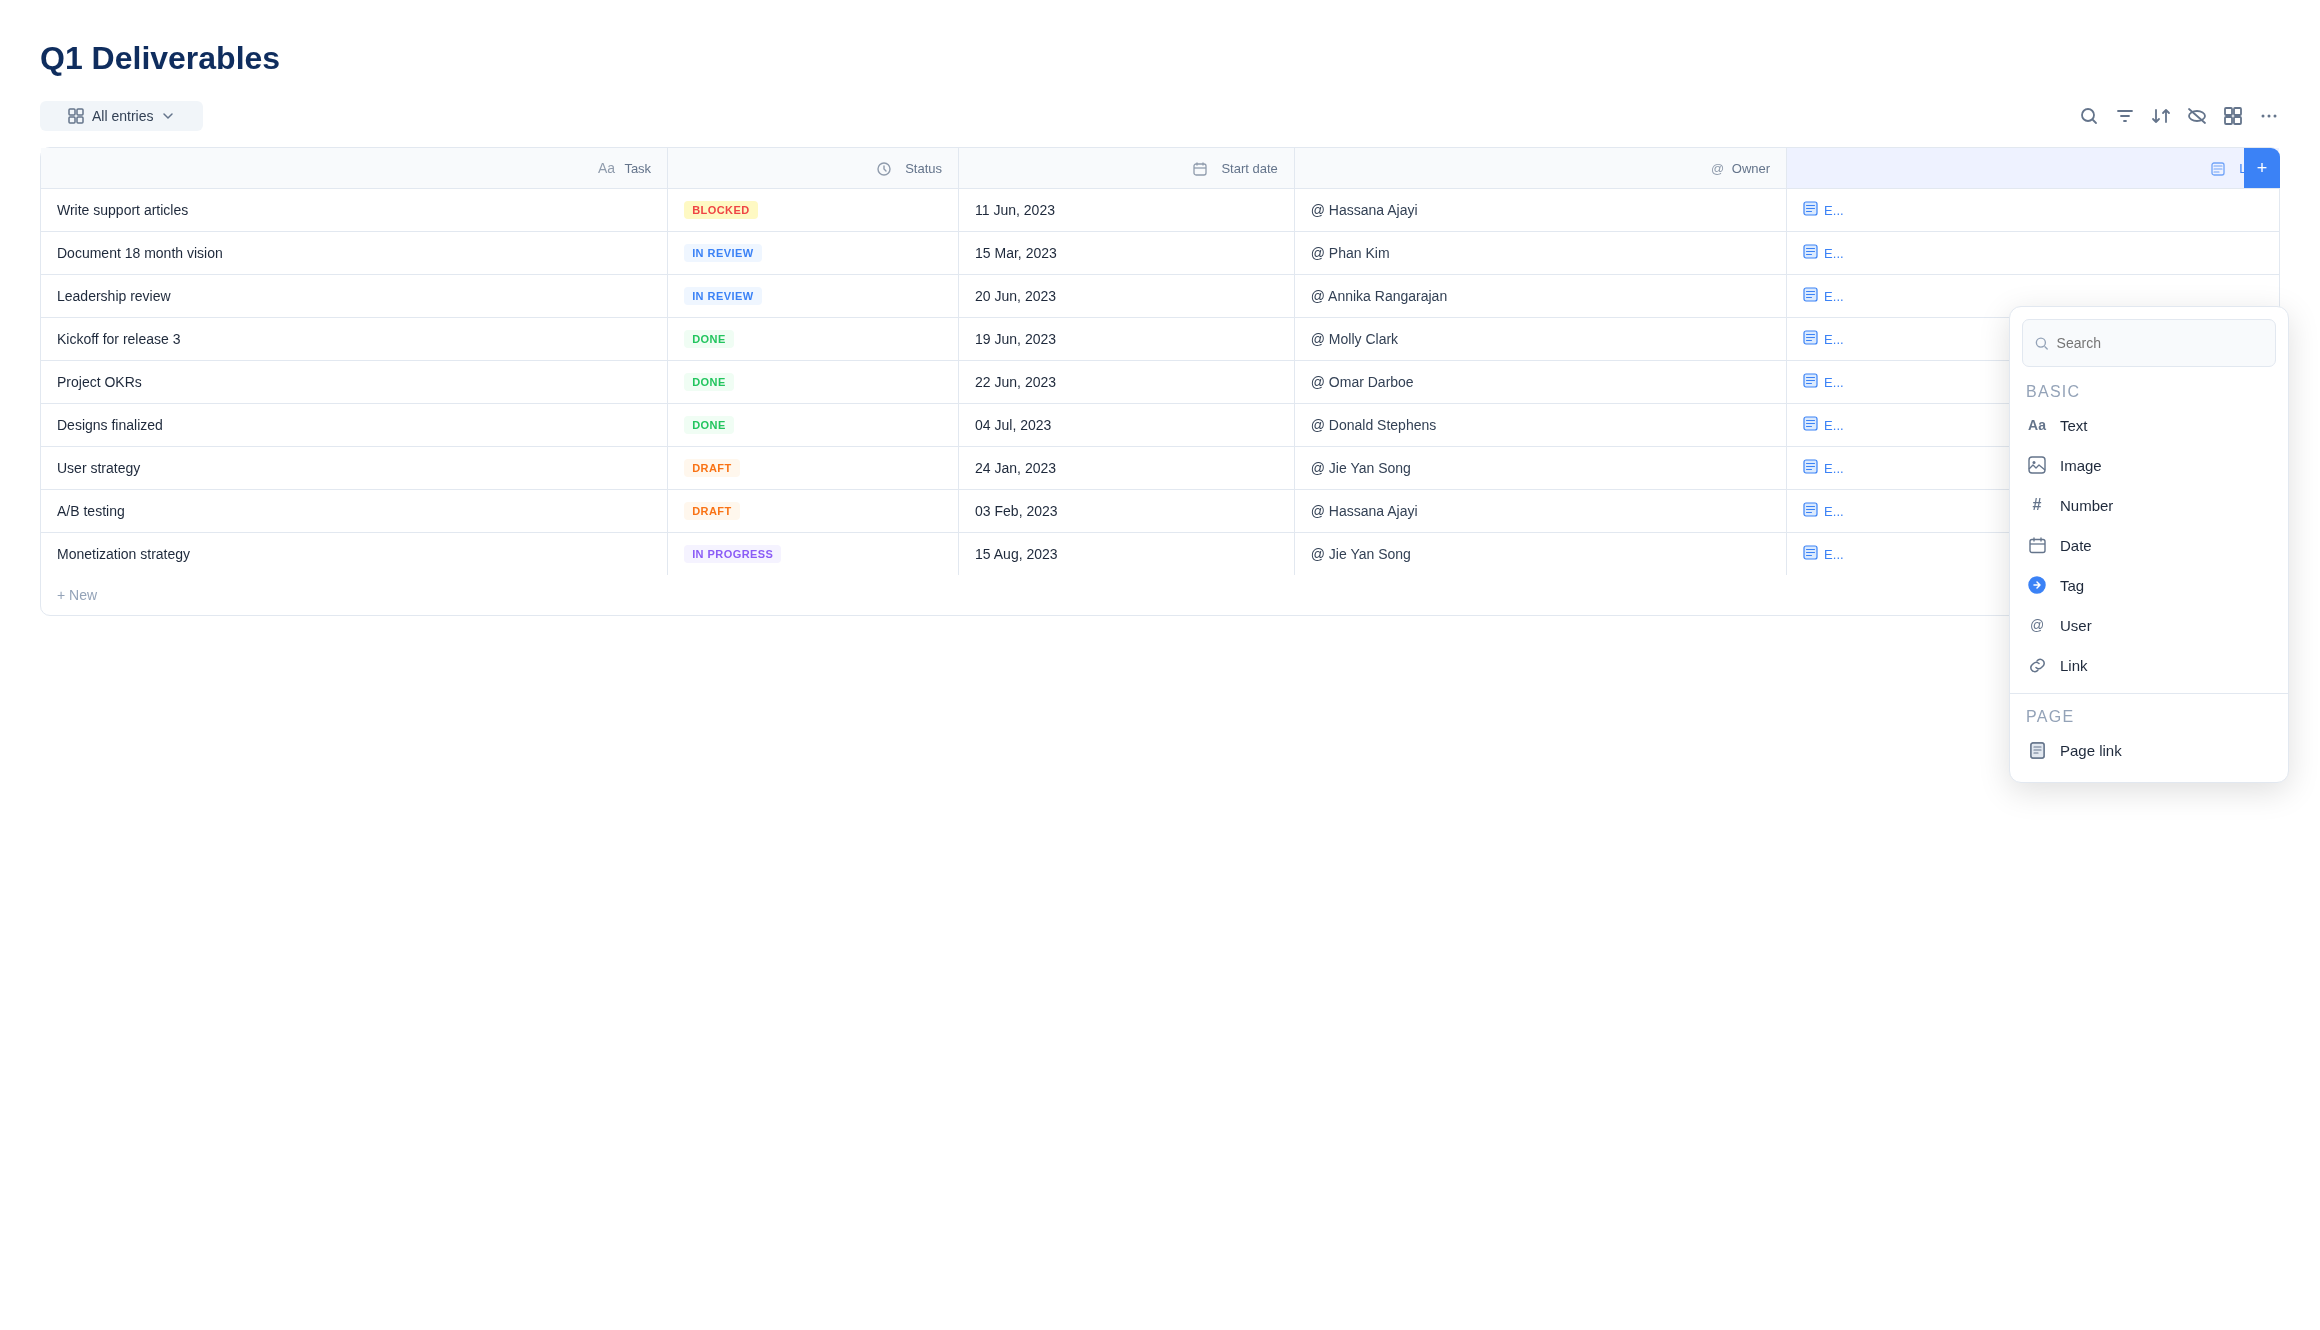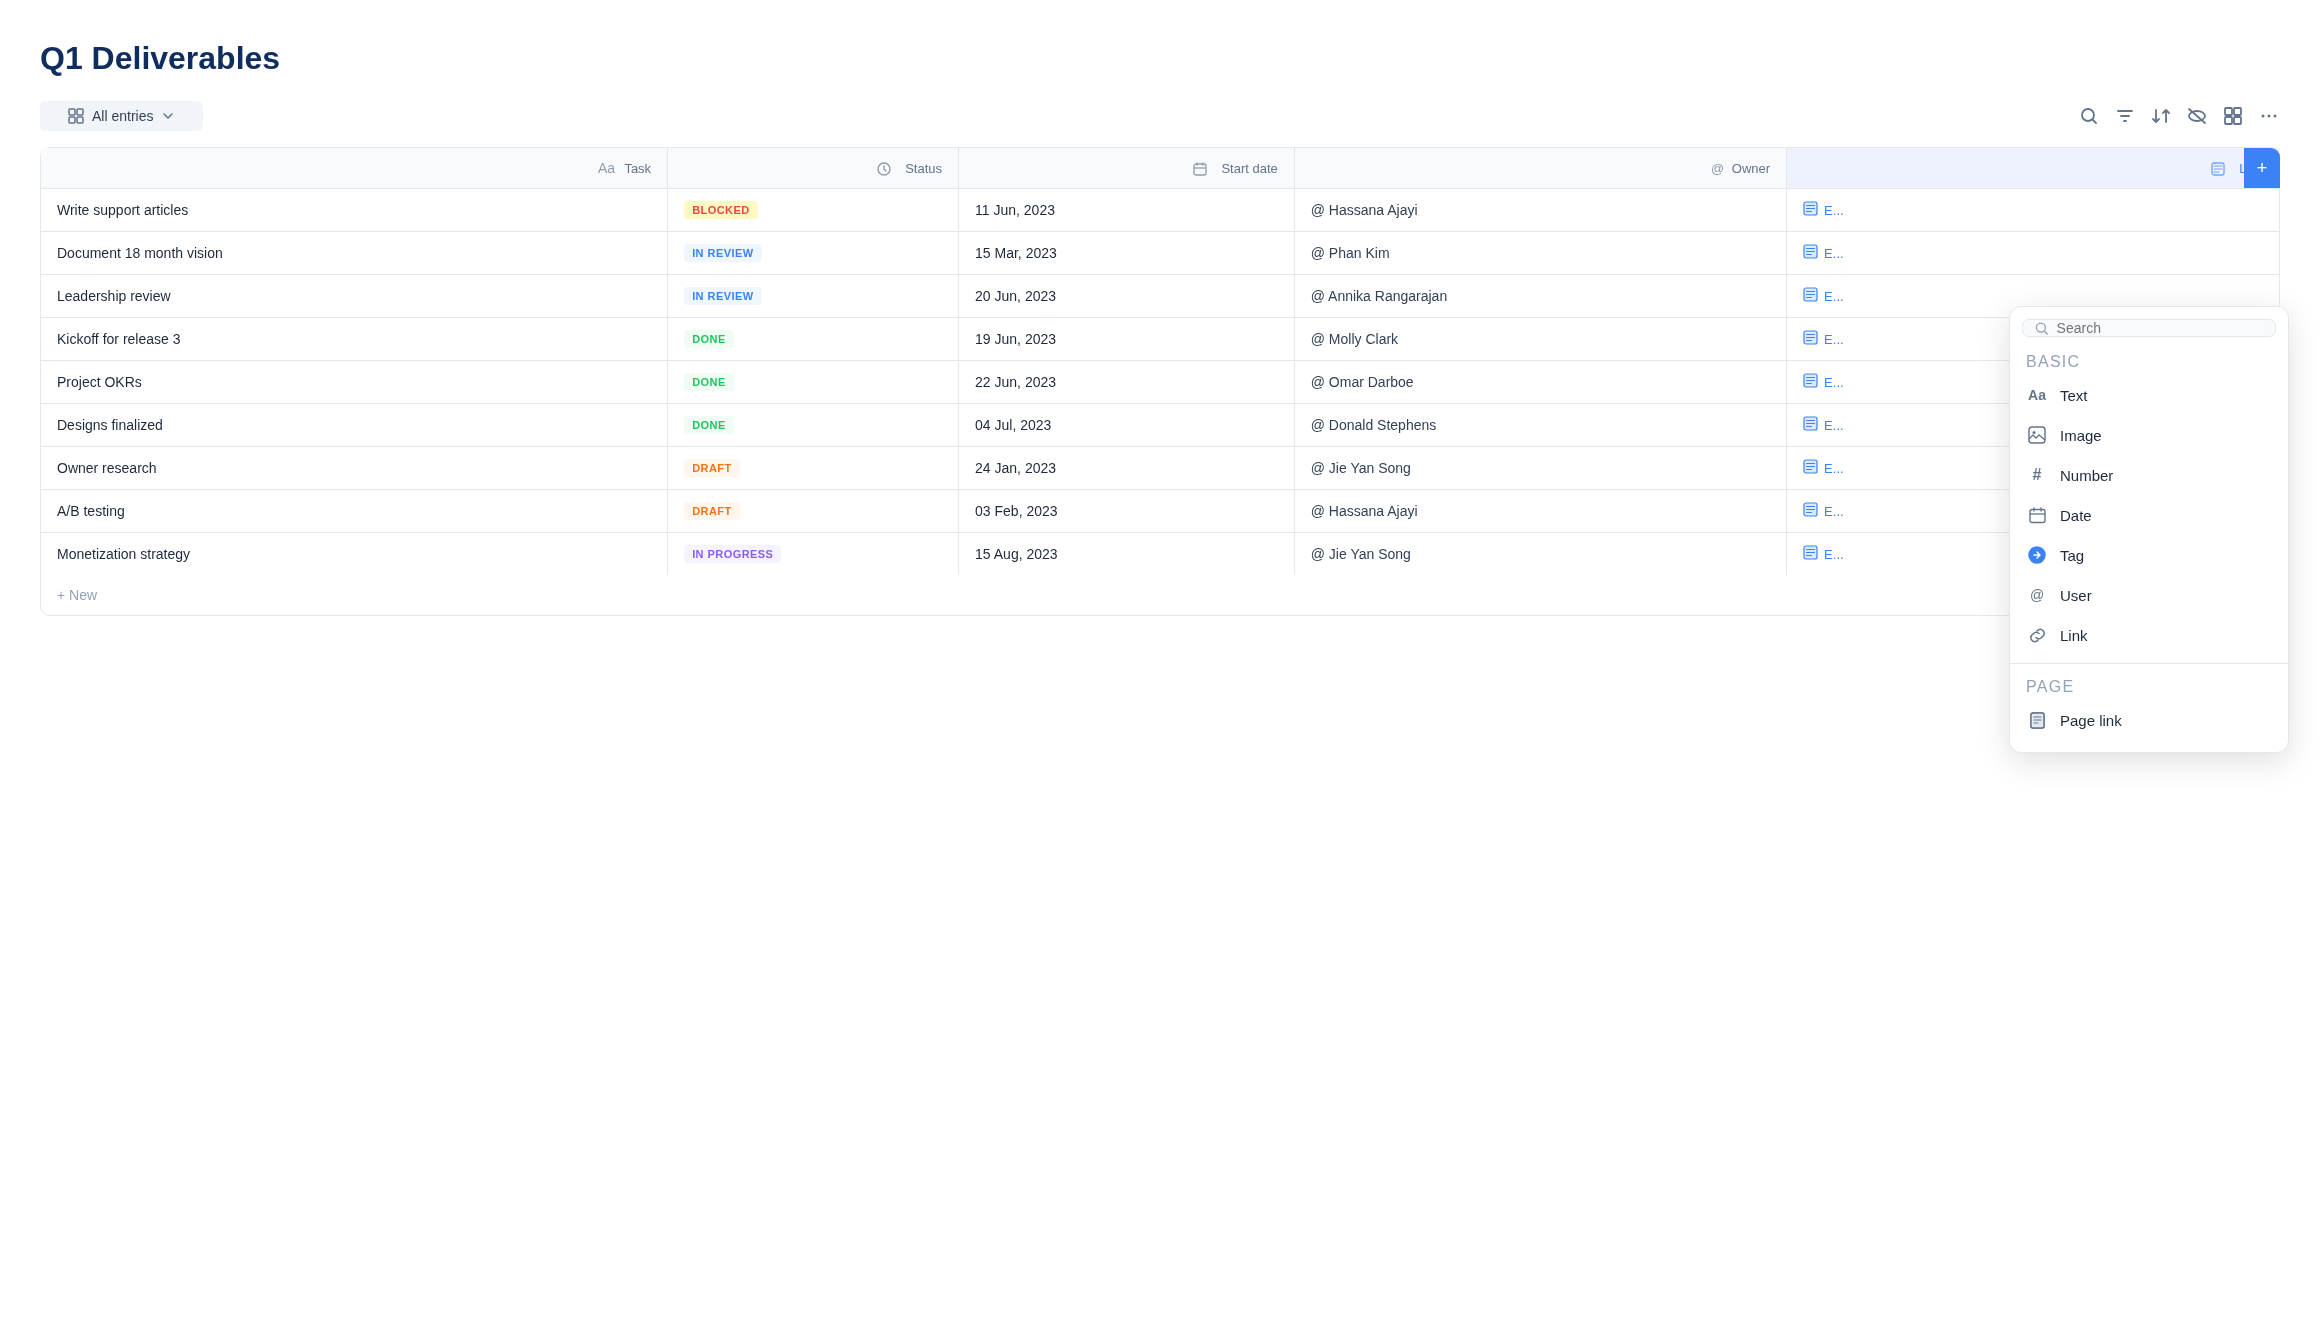--- a/index.html
+++ b/index.html
@@ -210,21 +210,21 @@
       padding: 12px 0 12px 0;
     }
 
     .dropdown-search {
       display: flex;
       align-items: center;
       gap: 8px;
       margin: 0 12px 10px 12px;
       background: #f8fafc;
       border-radius: 7px;
-      padding: 0 12px;
+      padding: 15px 12px;
       border: 1px solid #e2e8f0;
     }
 
     .dropdown-search input {
       border: none;
       background: transparent;
       outline: none;
       font-size: 14px;
       color: #94a3b8;
       width: 100%;
@@ -474,21 +474,21 @@
       <svg width="15" height="15" viewBox="0 0 15 15" fill="none">
         <rect x="1" y="1" width="13" height="13" rx="2" fill="#dbeafe" stroke="#3b82f6" stroke-width="1.2"></rect>
         <path d="M3.5 4.5h8M3.5 7.5h8M3.5 10.5h5" stroke="#3b82f6" stroke-width="1.1" stroke-linecap="round"></path>
       </svg>
     </span>
               <span style="color:#3b82f6;font-size:13px">E...</span>
             </div>
           </td>
         </tr>
         <tr>
-          <td>Owner research</td>
+          <td>User strategy</td>
           <td><span class="status-badge status-draft">DRAFT</span></td>
           <td>24 Jan, 2023</td>
           <td class="owner-cell">@ Jie Yan Song</td>
           <td>
             <div class="link-cell">
               <span class="link-doc-icon">
       <svg width="15" height="15" viewBox="0 0 15 15" fill="none">
         <rect x="1" y="1" width="13" height="13" rx="2" fill="#dbeafe" stroke="#3b82f6" stroke-width="1.2"></rect>
         <path d="M3.5 4.5h8M3.5 7.5h8M3.5 10.5h5" stroke="#3b82f6" stroke-width="1.1" stroke-linecap="round"></path>
       </svg>

